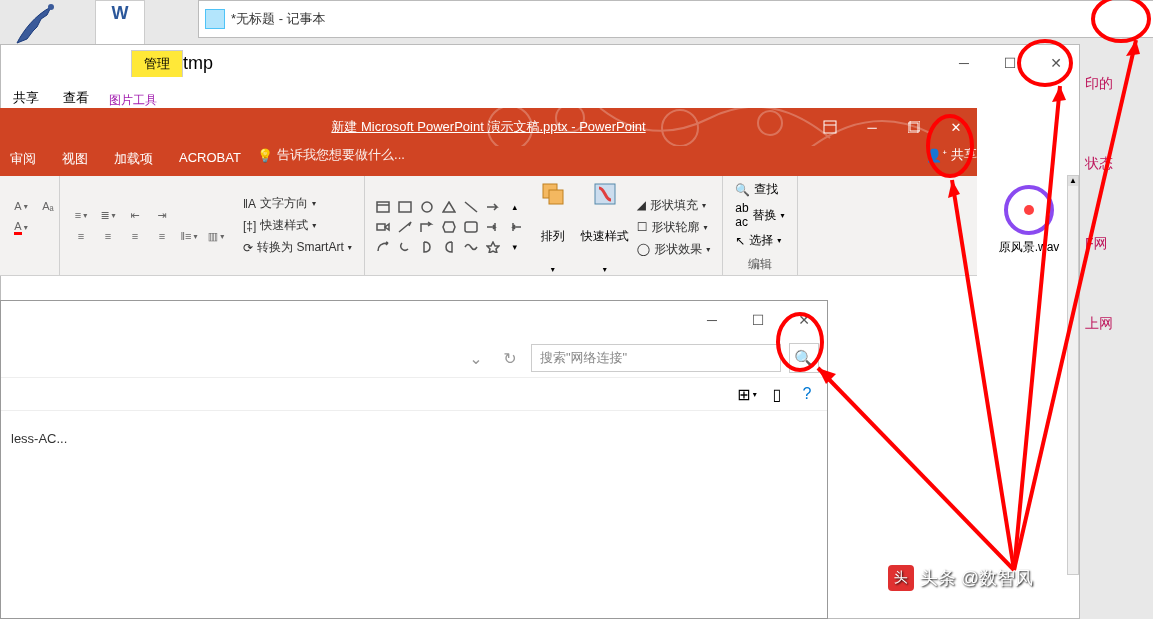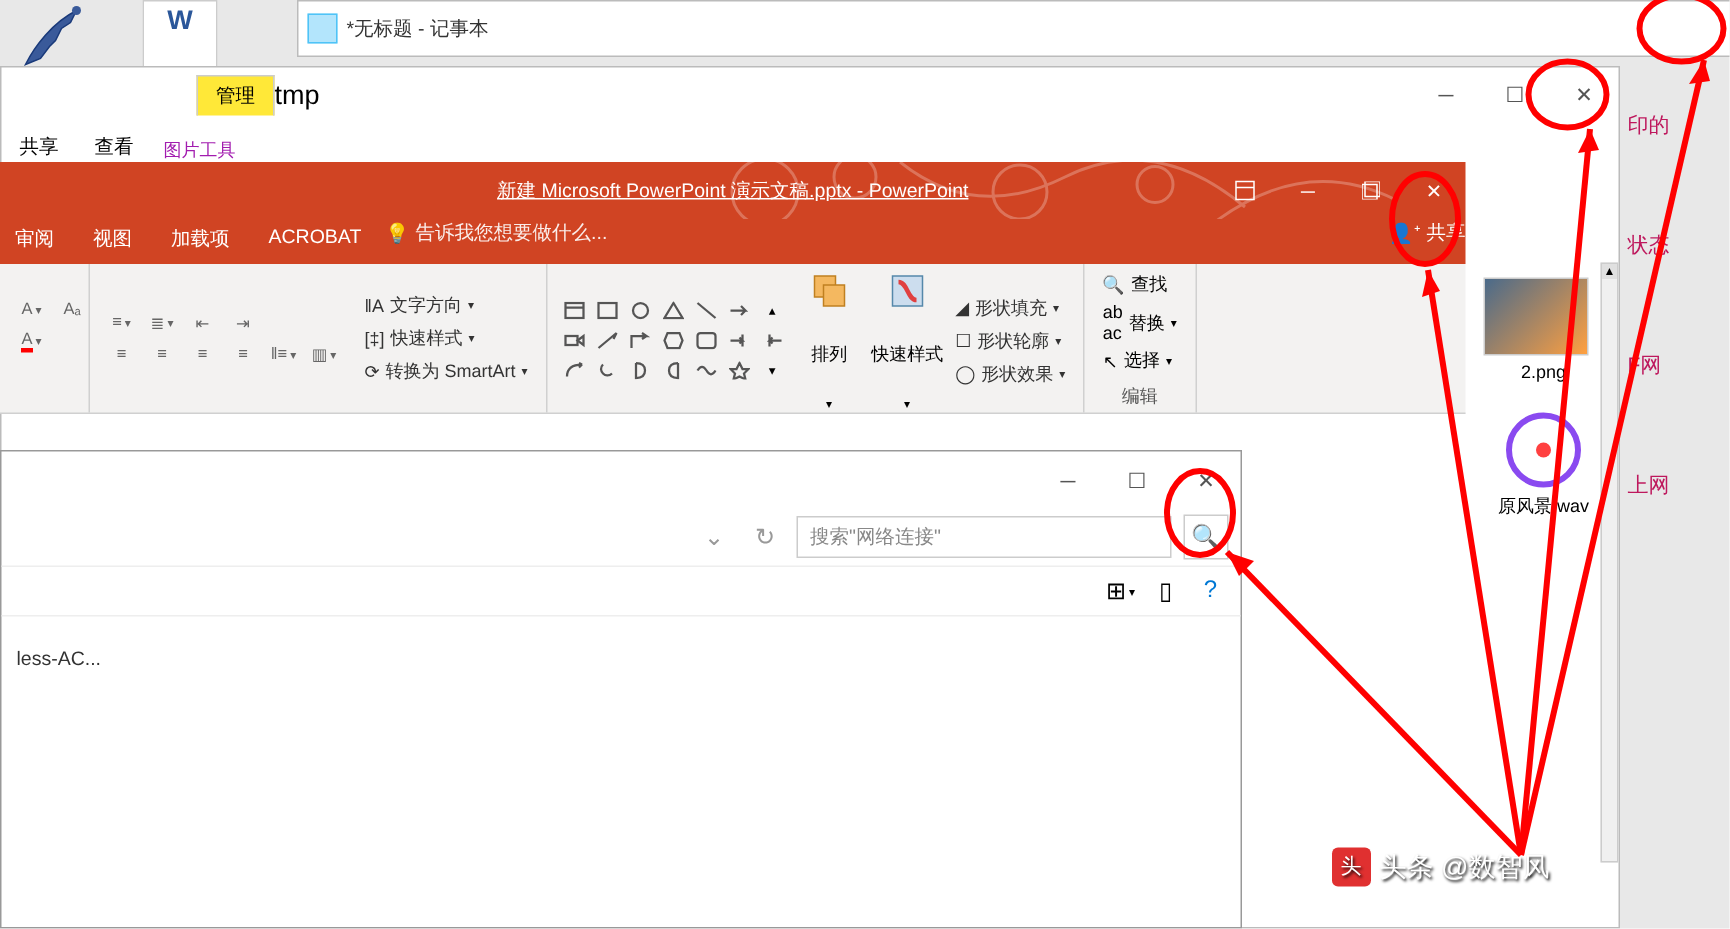--- a/index.html
+++ b/index.html
@@ -125,24 +125,20 @@
   <div class="explorer-ribbon">
     <div class="explorer-tab">共享</div>
     <div class="explorer-tab">查看</div>
     <div class="explorer-subtab">图片工具</div>
   </div>
   <div class="explorer-files">
     <div style="position:absolute; right:-10px; top:-10px; width:12px; height:400px; background:#f0f0f0; border:1px solid #ccc;">
       <div style="width:10px;height:10px;background:#e0e0e0;text-align:center;font-size:8px;">▲</div>
     </div>
     <div class="file-item">
-      <div class="file-thumb img2"></div>
-      <span>2.png</span>
-    </div>
-    <div class="file-item">
       <div class="audio-thumb"></div>
       <span>原风景.wav</span>
     </div>
   </div>
 </div>
 
 <div class="ppt">
   <div class="ppt-title">
     <svg class="ppt-swirl" viewBox="0 0 520 60">
         <g stroke="#fff" fill="none" stroke-width="2">

